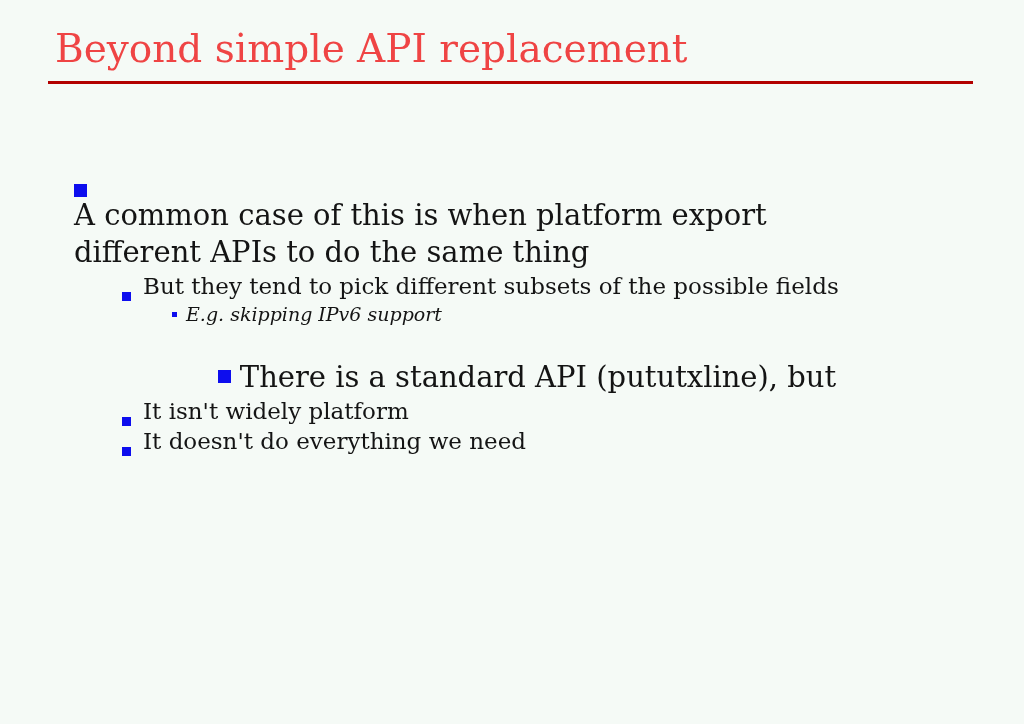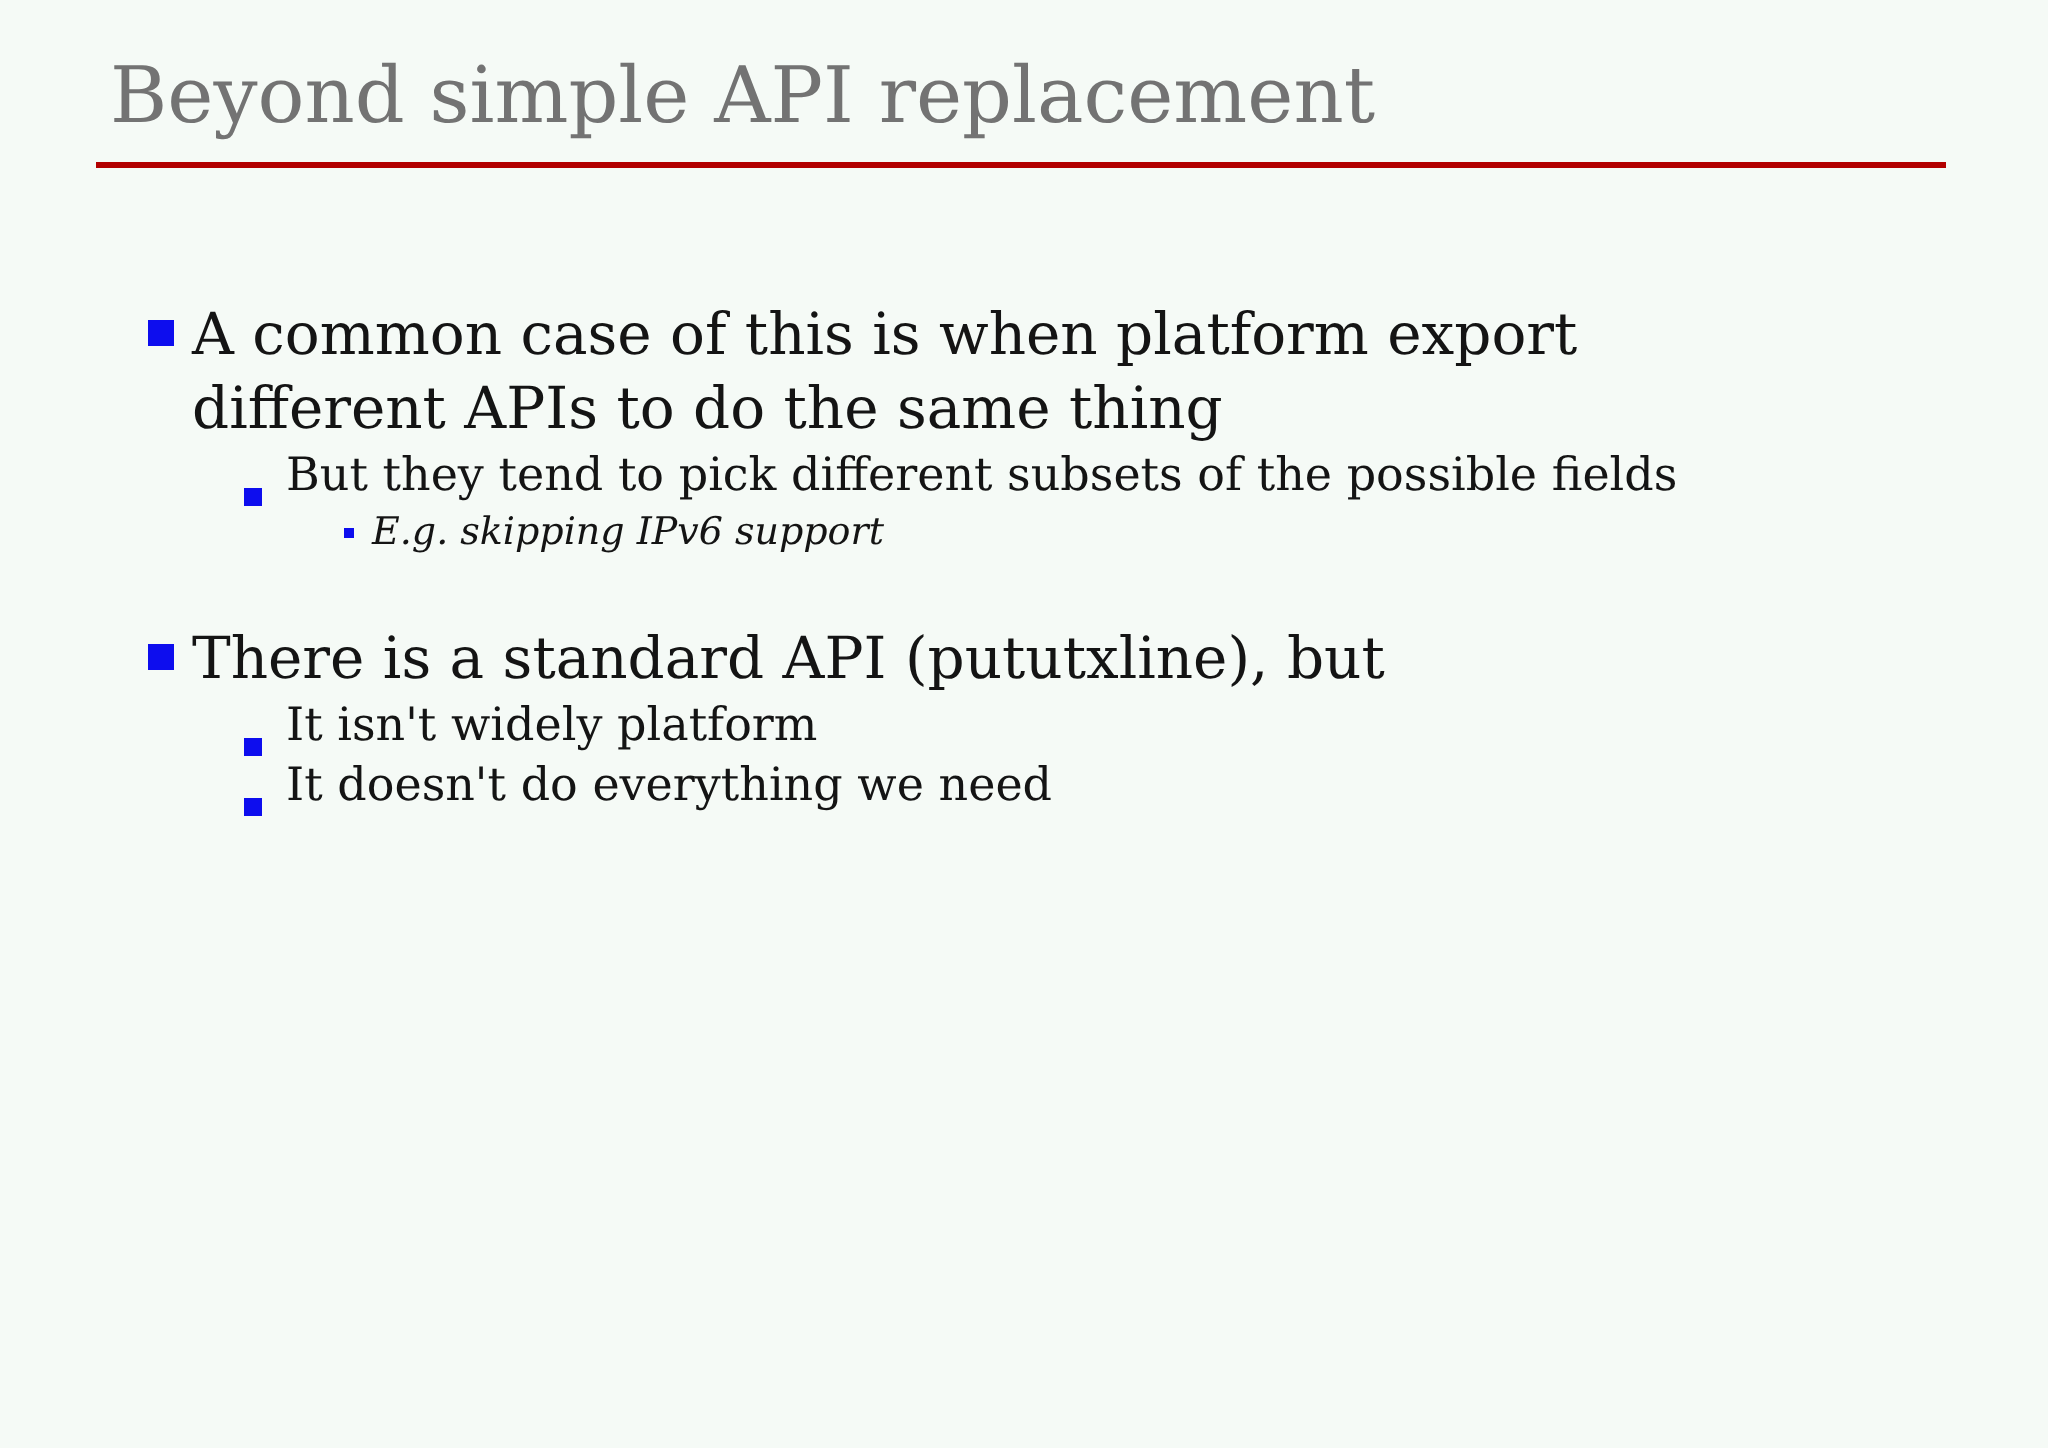--- a/index.html
+++ b/index.html
@@ -16,21 +16,21 @@
     font-family: "DejaVu Serif", serif;
   }
   .slide-title {
     position: absolute;
     left: 55px;
     top: 26px;
     margin: 0;
     font-size: 39px;
     font-weight: 400;
     line-height: 1.2;
-    color: #737373;
+    color: #ef4444;
     white-space: nowrap;
   }
   .title-rule {
     position: absolute;
     left: 48px;
     top: 81px;
     width: 925px;
     height: 3px;
     margin: 0;
     border: 0;
@@ -52,22 +52,22 @@
   }
   .l1 .marker { width: 13px; height: 13px; margin: 11px 9px 0 0; }
   .l2 { padding-left: 48px; align-items: flex-end; }
   .l2 .marker { width: 9px; height: 9px; margin: 10px 12px 0 0; }
   .l3 { padding-left: 98px; }
   .l3 .marker { width: 5px; height: 5px; margin: 11px 9px 0 0; }
   .l1 .lines { font-size: 29px; line-height: 37px; }
   .l2 .lines { font-size: 23px; line-height: 30px; }
   .l3 .lines { font-size: 19px; line-height: 27px; font-style: italic; }
   .lines { white-space: nowrap; }
-  .gap-lg { margin-top: 44px; }
-  .gap-md { margin-top: 31px; }
+  .gap-lg { margin-top: 68px; flex-direction: column; }
+  .gap-md { margin-top: 31px; justify-content: center; }
 </style>
 </head>
 <body>
 
 <h1 class="slide-title">Beyond simple API replacement</h1>
 <hr class="title-rule">
 
 <div class="content">
 
 

